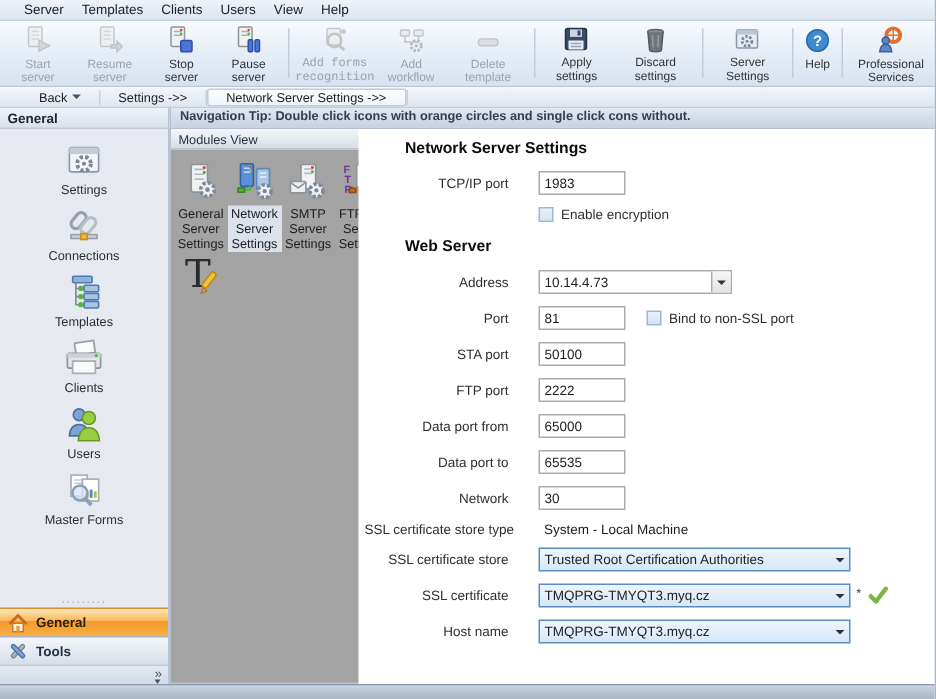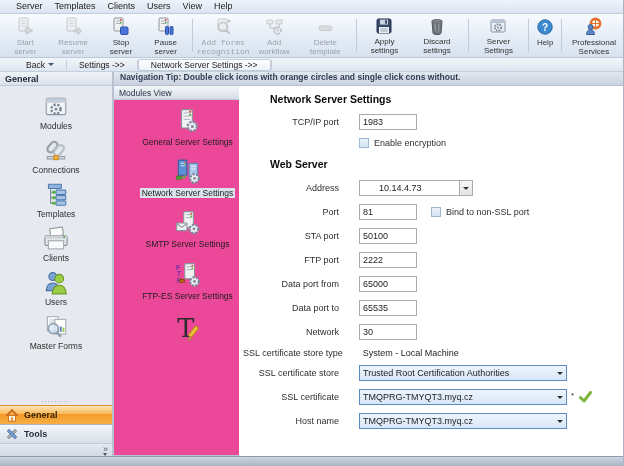--- a/index.html
+++ b/index.html
@@ -60,26 +60,26 @@
   .footer-btn.active { background:linear-gradient(#ffe7b8,#f9b757 45%,#f49b2a 46%,#f7ae45);
     border-top:1px solid #d98f2e; color:#2b1d05; }
   .sidebar-bottom { height:13px; display:flex; align-items:center; justify-content:flex-end;
     padding-right:4px; border-top:1px solid #c2cbd8; background:linear-gradient(#e3e9f1,#d2dae5);
     color:#4c5665; flex:0 0 auto; }
   .chev { font-size:9px; line-height:9px; display:flex; flex-direction:column; align-items:center; }
   .chev .tiny-arrow { width:0; height:0; border-left:2.5px solid transparent; border-right:2.5px solid transparent; border-top:3px solid #4c5665; margin-top:-1px;}
 
   
   .modules { position:absolute; left:113px; top:86px; width:149px; height:370px;
-    background:#ec4899; border:1px solid #b9c2d0; border-top:none; }
+    background:#a3a3a3; border:1px solid #b9c2d0; border-top:none; }
   .modules-title { height:14px; background:linear-gradient(#f4f7fa,#d6dde7);
     border-bottom:1px solid #bfc8d4; display:flex; align-items:center; justify-content:space-between;
     padding:0 5px; font-size:8.5px; color:#2a3240; }
   .modules-close { color:#5a6472; font-size:9px; line-height:9px; cursor:default; }
-  .modules-grid { display:grid; grid-template-columns:1fr; padding:8px 2px 0; row-gap:12px; }
+  .modules-grid { display:grid; grid-template-columns:1fr 1fr 1fr 1fr; padding:8px 2px 0; }
   .module { display:flex; flex-direction:column; align-items:center; text-align:center;
     font-size:8.5px; color:#1c1c1c; line-height:1.2; gap:3px; cursor:default; }
   .module .mlabel { padding:0 2px; }
   .module .mlabel.selected { background:#dbe2ec; }
 
   
   .formpane { position:absolute; left:239px; top:86px; right:0; height:370px; background:#fff;
     padding:7px 0 0 4px; overflow:hidden; }
   .h1 { font-size:10.5px; font-weight:bold; color:#0c0c0c; margin:0 0 9px 27px; }
   .h2 { font-size:10.5px; font-weight:bold; color:#0c0c0c; margin:6px 0 10px 27px; }
@@ -87,21 +87,21 @@
   .flabel { flex:0 0 96px; text-align:right; margin-right:20px; color:#2f2f2f; white-space:nowrap; }
   .tinput { height:16px; border:1px solid #ababab; background:#fff; font-family:inherit; font-size:9px;
     color:#1c1c1c; padding:0 3px; outline:none; }
   .w-num { width:58px; }
   .combo { height:16px; border:1px solid #ababab; background:#fff; display:flex; align-items:center; }
   .combo .ctext { flex:1; padding:0 3px; white-space:nowrap; overflow:hidden; }
   .combo .cbtn { width:13px; align-self:stretch; border-left:1px solid #ababab;
     background:linear-gradient(#f6f6f6,#e4e4e4); display:flex; align-items:center; justify-content:center; }
   .combo.blue { border-color:#5b8cc0; background:linear-gradient(#eef5fc,#d7e7f8); }
   .combo.blue .cbtn { border-left:none; background:transparent; }
-  .w-addr { width:114px;padding-left:16px; }
+  .w-addr { width:129px; }
   .w-wide { width:208px; }
   .carrow { width:0; height:0; border-left:3px solid transparent; border-right:3px solid transparent; border-top:3.5px solid #333; }
   .checkbox { width:10px; height:10px; background:linear-gradient(#eaf2fa,#d4e3f2); border:1px solid #9db8d2; flex:0 0 auto; }
   .chklabel { margin-left:5px; color:#2f2f2f; }
   .static-val { color:#1c1c1c; }
   .suffix-star { font-size:8px; margin:-4px 2px 0 4px; color:#333; }
 
   
   .bottomstrip { position:absolute; left:0; top:456px; right:0; height:10px;
     background:linear-gradient(#cbd4e0,#a9b5c5); border-top:1px solid #8f9bac; }
@@ -310,21 +310,21 @@
 
       <div class="nav-item">
         <span class="nicon">
           <svg width="26" height="26" viewBox="0 0 24 24">
               <rect x="3" y="4" width="18" height="15" rx="1.5" fill="#f3f6f9" stroke="#8b97a8"></rect>
               <rect x="3" y="4" width="18" height="4" fill="#c3cdda"></rect>
               <circle cx="12" cy="14" r="4.2" fill="none" stroke="#7d879a" stroke-width="2.4" stroke-dasharray="2 1.4"></circle>
               <circle cx="12" cy="14" r="1.3" fill="#7d879a"></circle>
             </svg>
         </span>
-        <span class="nlabel">Modules</span>
+        <span class="nlabel">Settings</span>
       </div>
 
       <div class="nav-item">
         <span class="nicon">
           <svg width="26" height="26" viewBox="0 0 24 24">
               <rect x="6" y="3" width="6" height="11" rx="3" fill="none" stroke="#98a0aa" stroke-width="2" transform="rotate(40 9 8)"></rect>
               <rect x="12" y="6" width="6" height="11" rx="3" fill="none" stroke="#b9bfc7" stroke-width="2" transform="rotate(40 15 11)"></rect>
               <rect x="4" y="17" width="16" height="2.4" fill="#cfd4da" stroke="#9aa0a8"></rect>
               <rect x="10" y="16.4" width="4" height="3.6" fill="#f2b63c" stroke="#c98f1e"></rect>
             </svg>

